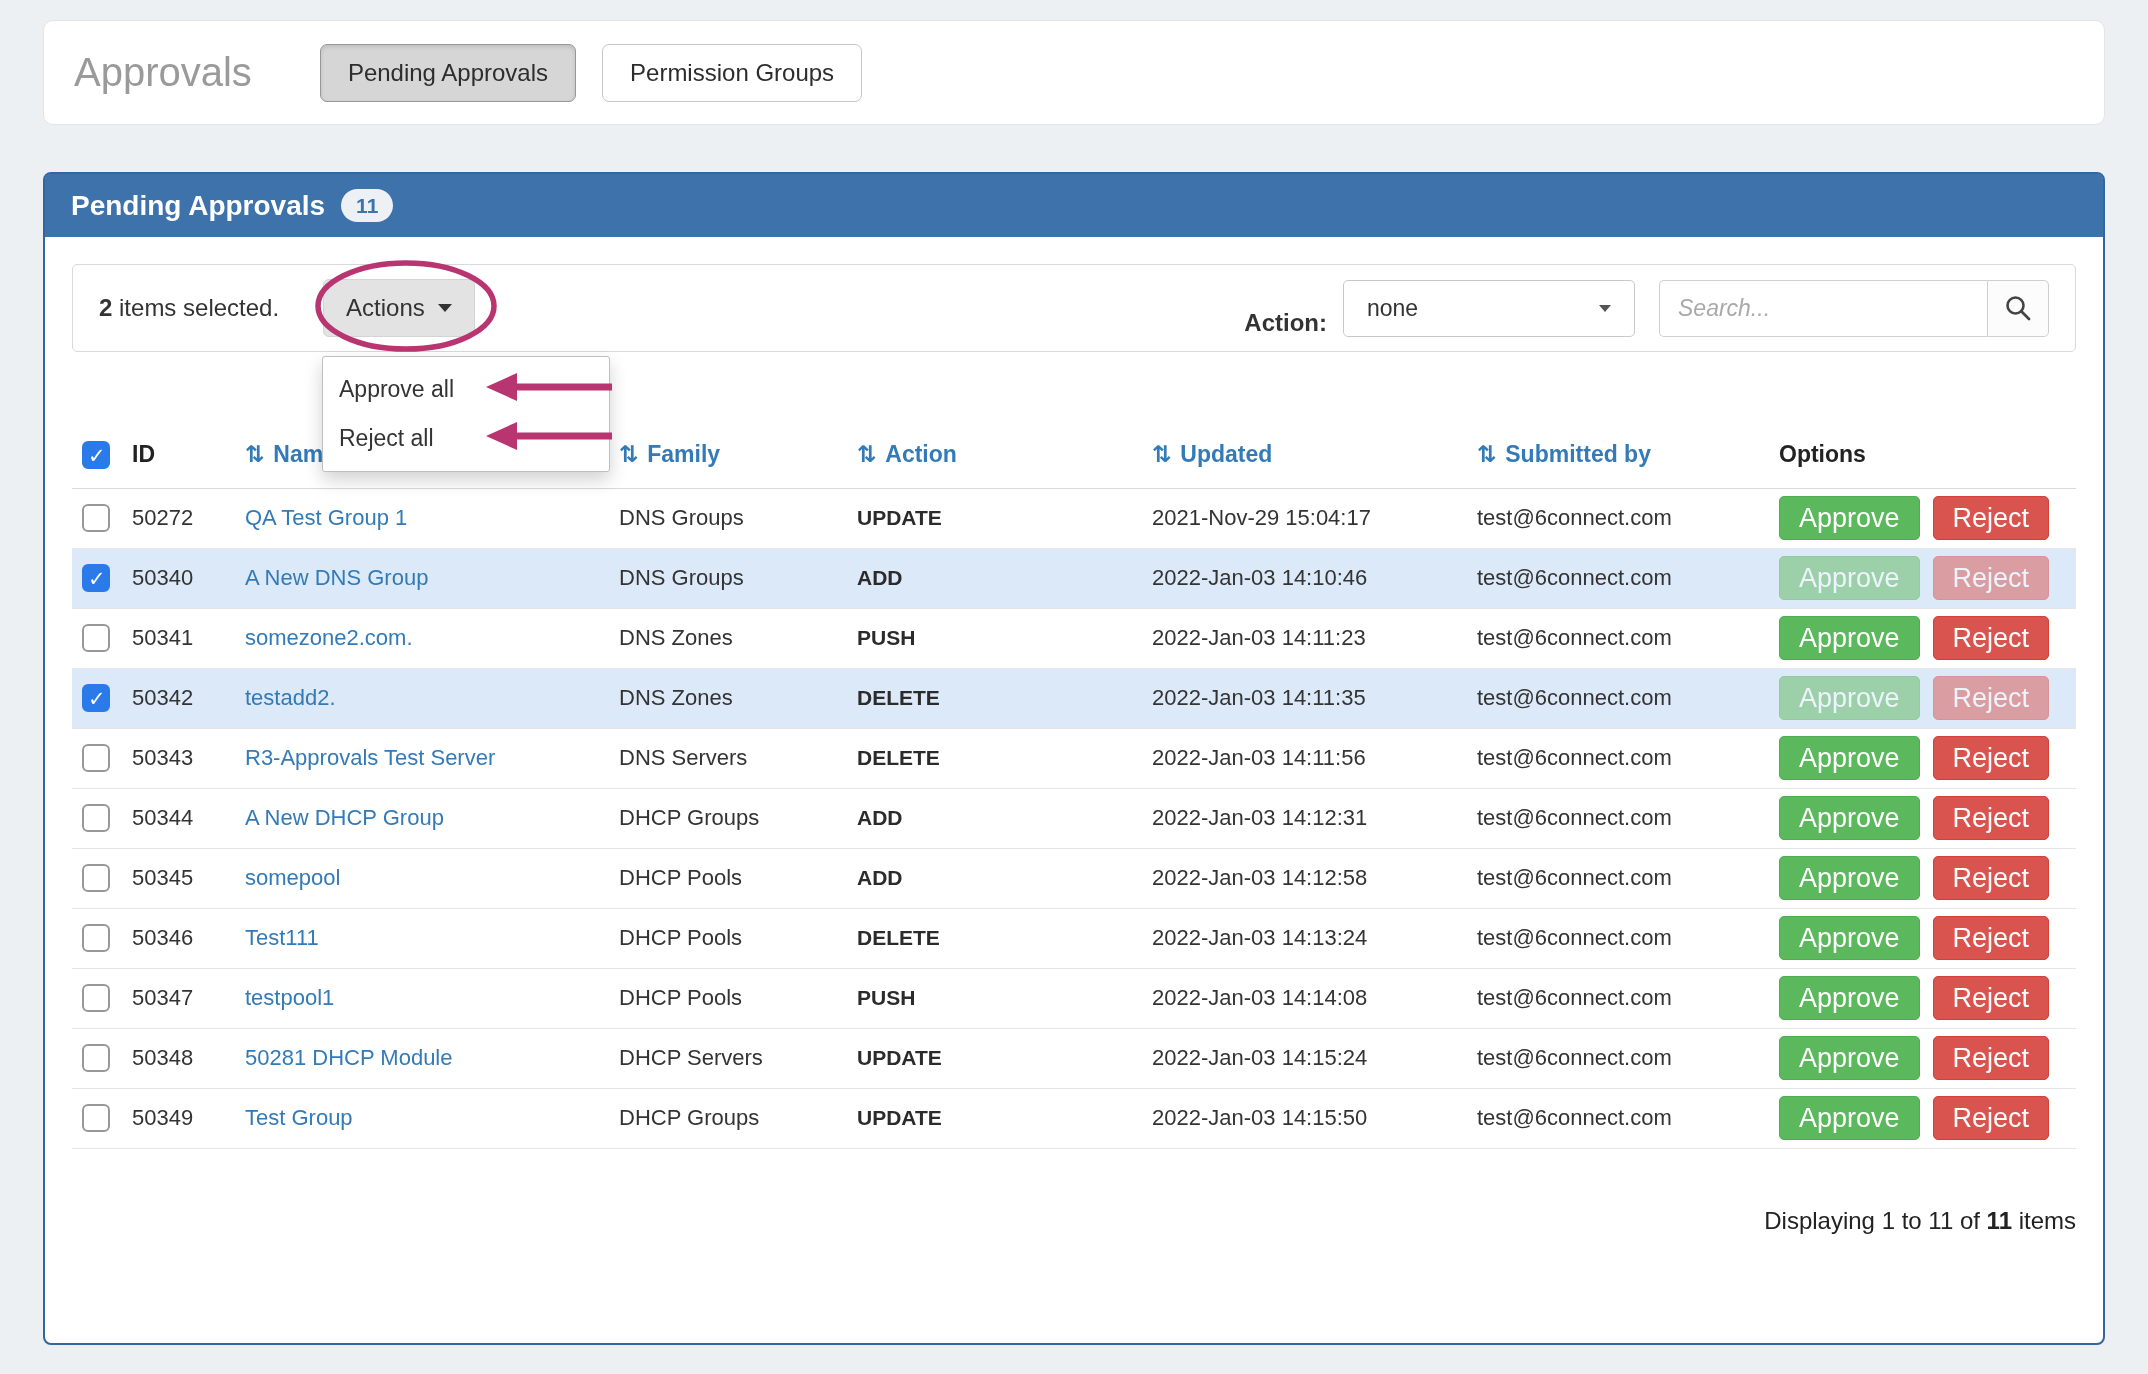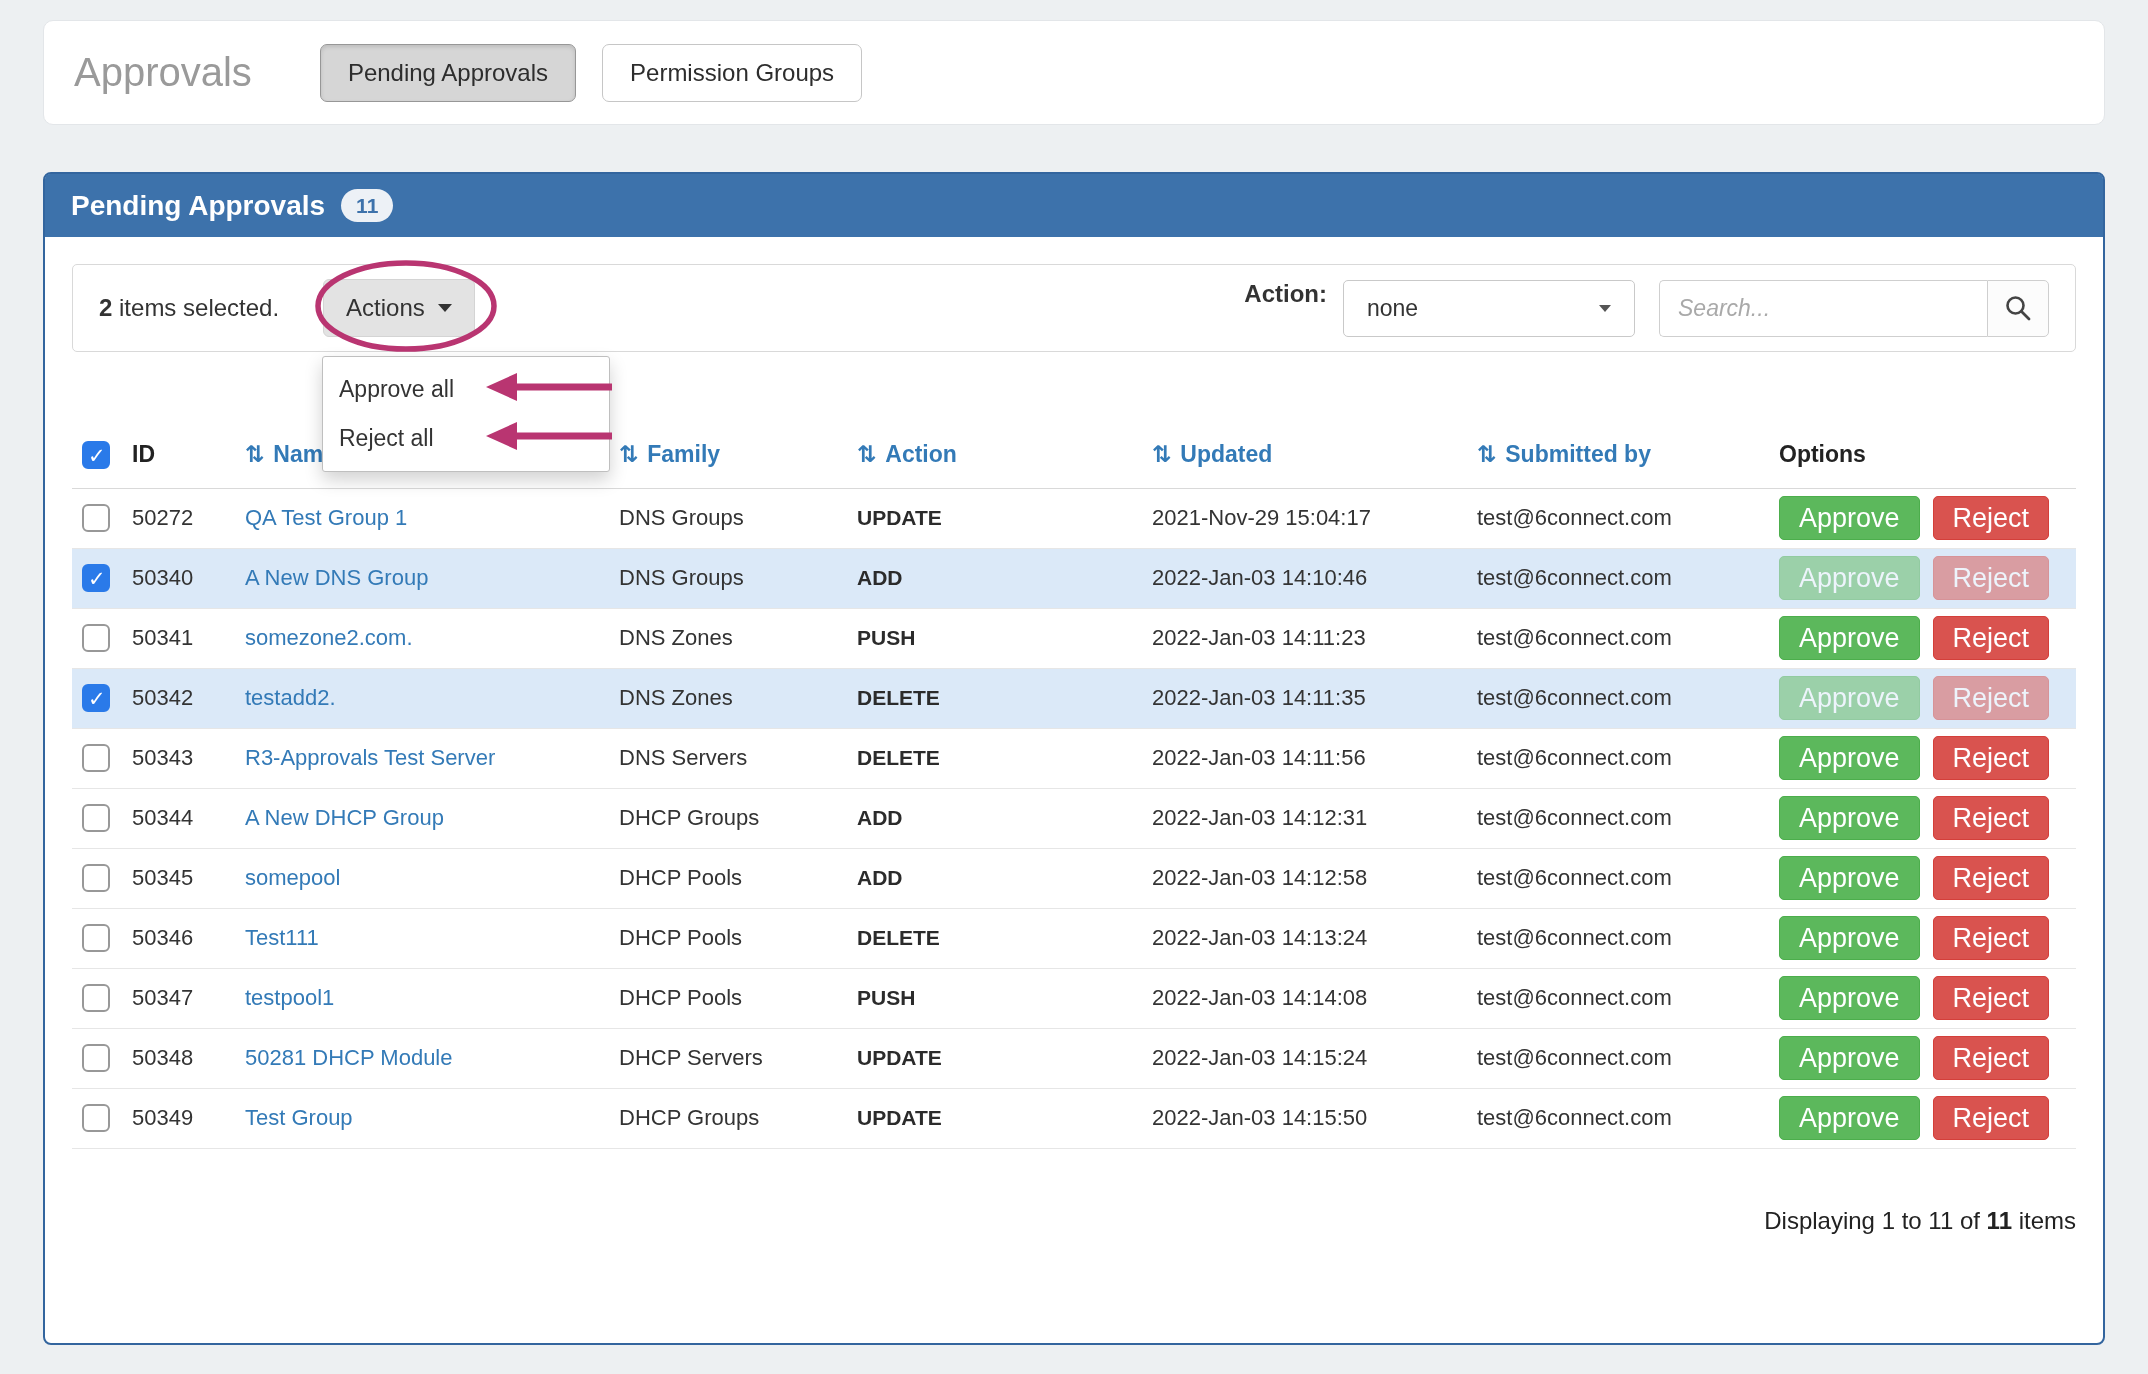--- a/index.html
+++ b/index.html
@@ -55,21 +55,21 @@
   .sel-text { font-size:24px; color:#333; }
   .actions-btn {
     margin-left:44px; background:#e3e3e3; border:1px solid #d4d4d4; border-radius:6px;
     height:58px; padding:0 22px; font-size:24px; color:#333;
     display:flex; align-items:center; cursor:pointer; font-family:inherit;
   }
   .caret {
     width:0; height:0; border-left:7px solid transparent; border-right:7px solid transparent;
     border-top:8px solid #333; margin-left:13px; display:inline-block;
   }
-  .toolbar-right { display:flex; align-items:flex-start; }
+  .toolbar-right { display:flex; align-items:flex-end; }
   .action-label { font-size:24px; font-weight:bold; margin-right:16px; }
   .select {
     width:292px; height:57px; border:1px solid #c9c9c9; border-radius:5px; background:#fff;
     display:flex; align-items:center; justify-content:space-between;
     padding:0 23px; font-size:23px; color:#333; cursor:pointer;
   }
   .select-caret {
     width:0; height:0; border-left:6px solid transparent; border-right:6px solid transparent;
     border-top:7px solid #555;
   }

